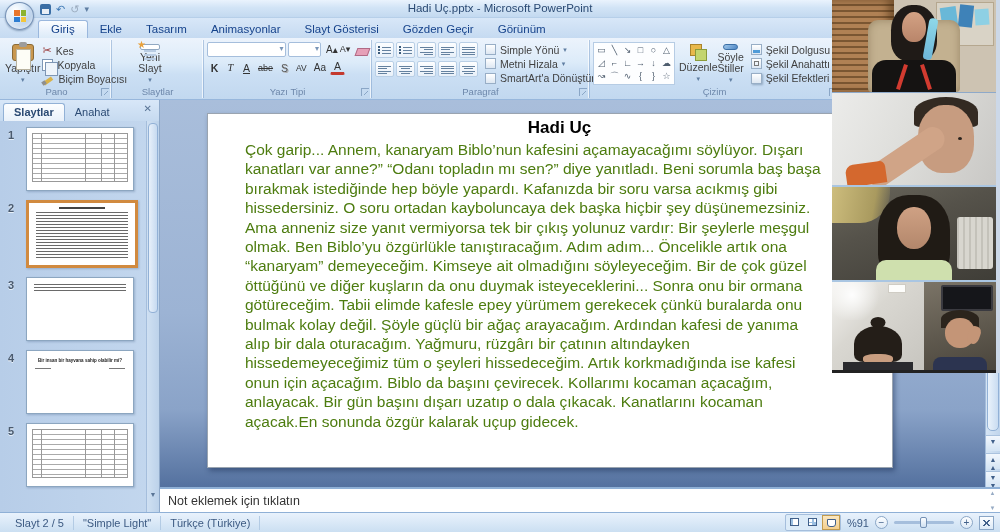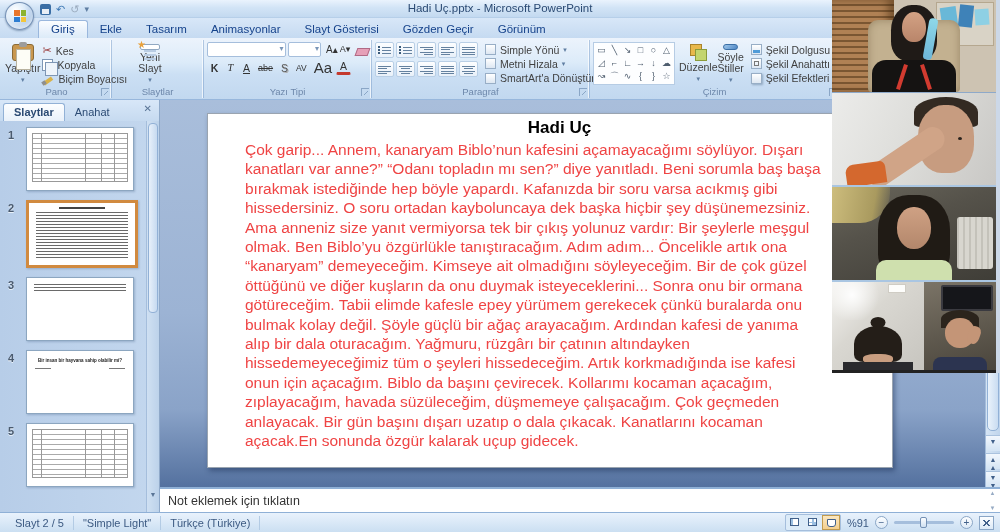--- a/index.html
+++ b/index.html
@@ -130,21 +130,21 @@
   .panel-sb .sbthumb{position:absolute;left:1px;right:1px;top:2px;height:190px;background:linear-gradient(90deg,#e7f0fa,#c6daf0);border:1px solid #92b1d6;border-radius:4px;}
   .panel-sb .sbarr{position:absolute;left:0;right:0;text-align:center;font-size:7px;color:#5a7596;}
 
   
   .main{flex:1;display:flex;flex-direction:column;position:relative;}
   .slide-area{position:relative;height:387px;
     background:linear-gradient(180deg,#a9bedb 0%,#9cb3d4 55%,#8aa3c8 80%,#54719f 100%);overflow:hidden;}
   .slide{position:absolute;left:47px;top:13px;width:686px;height:355px;background:#fff;
     border:1px solid #9aa4b0;box-shadow:2px 3px 5px rgba(20,40,80,.45);overflow:hidden;padding-left:19px;}
   .slide-title{margin-top:4px;text-align:center;font-size:17px;font-weight:bold;color:#000;}
-  .slide-body{margin:2px 0 0 18px;font-size:15.5px;color:#ef4444;}
+  .slide-body{margin:2px 0 0 18px;font-size:15.5px;color:#4d7c0f;}
   .slide-line{line-height:19.4px;white-space:nowrap;}
   .vsb{position:absolute;right:0;top:0;bottom:0;width:15px;background:linear-gradient(90deg,#d5e4f4,#c0d5ec);border-left:1px solid #a5bedc;}
   .vsb .vthumb{position:absolute;left:1px;right:1px;top:2px;bottom:56px;background:linear-gradient(90deg,#e9f2fb,#c9dcf1);border:1px solid #92b1d6;border-radius:5px;}
   .vsb .vbtn{position:absolute;left:0;right:0;height:16px;text-align:center;font-size:7px;color:#41608a;
     background:linear-gradient(#f2f7fd,#d4e4f4);border-top:1px solid #aac2de;line-height:8px;padding-top:2px;}
   .vsb .b-down{bottom:36px;}
   .vsb .b-prev{bottom:18px;}
   .vsb .b-next{bottom:0;}
 
   .notes{height:25px;background:#fff;border-top:2px solid #8fb0d6;position:relative;display:flex;align-items:center;}
@@ -300,21 +300,21 @@
         </div>
         <span class="ic-eraser"></span>
       </div>
       <div class="fmt-row">
         <span class="fmt fmt-k">K</span>
         <span class="fmt fmt-t">T</span>
         <span class="fmt fmt-u">A</span>
         <span class="fmt fmt-abe">abe</span>
         <span class="fmt fmt-s">S</span>
         <span class="fmt" style="font-size:8.5px;">AV</span>
-        <span class="fmt" style="font-size:15px;">Aa</span>
+        <span class="fmt" style="font-size:10px;">Aa</span>
         <span class="fmt fmt-a">A</span>
       </div>
       <div class="rg-label">Yazı Tipi</div>
       <div class="dlg"></div>
     </div>
 
     <div class="rgroup" style="width:218px;display:flex;">
       <div>
         <div style="display:flex;gap:2px;">
           <span class="pbtn">
@@ -495,21 +495,20 @@
               <div class="slide-line">hissedersiniz. O soru ortadan kayboluncaya dek başka hiçbir şey düşünemezsiniz.</div>
               <div class="slide-line">Ama anneniz size yanıt vermiyorsa tek bir çıkış yolunuz vardır: Bir şeylerle meşgul</div>
               <div class="slide-line">olmak. Ben Biblo’yu özgürlükle tanıştıracağım. Adım adım... Öncelikle artık ona</div>
               <div class="slide-line">“kanaryam” demeyeceğim. Kimseye ait olmadığını söyleyeceğim. Bir de çok güzel</div>
               <div class="slide-line">öttüğünü ve diğer kuşların da onu duymak isteyeceklerini... Sonra onu bir ormana</div>
               <div class="slide-line">götüreceğim. Tabii elimde kafesle epey yürümem gerekecek çünkü buralarda onu</div>
               <div class="slide-line">bulmak kolay değil. Şöyle güçlü bir ağaç arayacağım. Ardından kafesi de yanıma</div>
               <div class="slide-line">alıp bir dala oturacağım. Yağmuru, rüzgârı bir çatının altındayken</div>
               <div class="slide-line">hissedemeyeceğimiz tüm o şeyleri hissedeceğim. Artık korkmadığında ise kafesi</div>
               <div class="slide-line">onun için açacağım. Biblo da başını çevirecek. Kollarımı kocaman açacağım,</div>
-              <div class="slide-line">zıplayacağım, havada süzüleceğim, düşmemeye çalışacağım. Çok geçmeden</div>
               <div class="slide-line">anlayacak. Bir gün başını dışarı uzatıp o dala çıkacak. Kanatlarını kocaman</div>
               <div class="slide-line">açacak.En sonunda özgür kalarak uçup gidecek.</div>
             </div>
         </div>
         <div class="vsb">
           <div class="vthumb"></div>
           <div class="vbtn b-down">▼</div>
           <div class="vbtn b-prev">▲<br>▲</div>
           <div class="vbtn b-next">▼<br>▼</div>
         </div>

